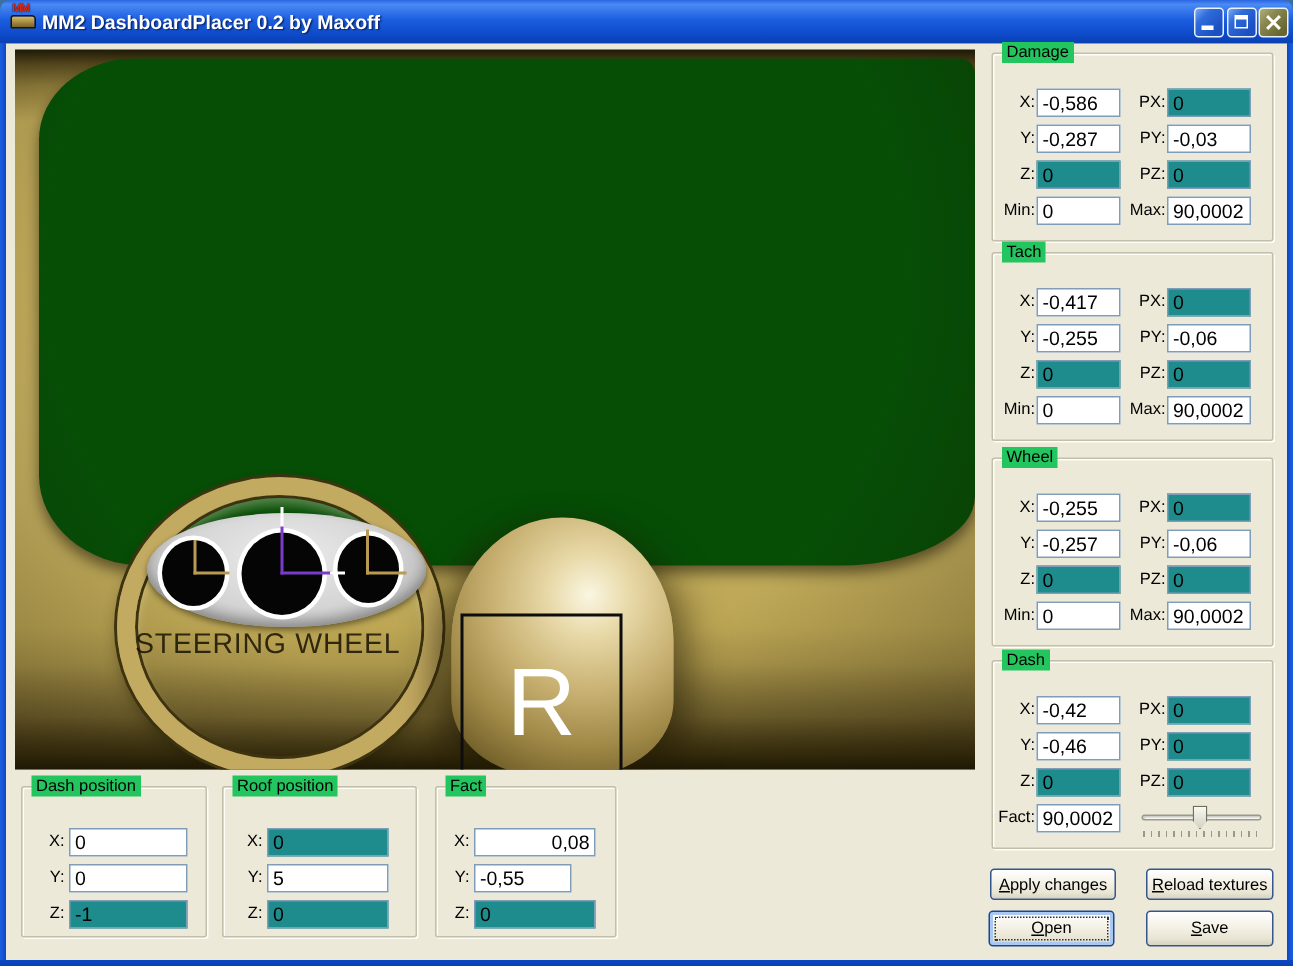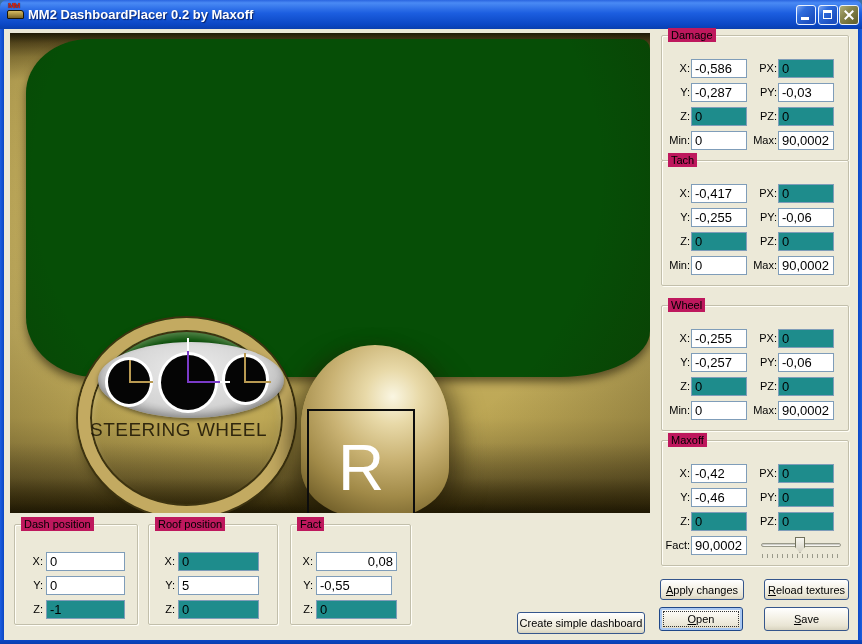--- a/index.html
+++ b/index.html
@@ -52,21 +52,21 @@
     border-radius:74px 74px 60px 60px / 82px 82px 50px 50px;
     background:radial-gradient(circle at 62% 30%, #faf6e2 0%, #e8d9a8 18%, #c9b273 42%, #a18a48 66%, #6f5d28 88%, #4a3c14 100%);
     box-shadow:-12px 8px 22px rgba(35,28,6,.55), 12px 10px 24px rgba(35,28,6,.5);}
   #gear-rect{position:absolute;left:297px;top:376px;width:108px;height:112px;border:2px solid #0d0d0d;
     box-sizing:border-box;display:flex;align-items:center;justify-content:center;}
   #gear-letter{color:#fff;font-size:64px;line-height:64px;font-family:"Liberation Sans",sans-serif;margin-top:6px;}
 
   
   .group{position:absolute;border:1px solid #c2bfab;border-radius:2px;
     box-shadow:inset 1px 1px 0 #fffef7, 1px 1px 0 #fffef7;box-sizing:border-box;}
-  .group .caption{position:absolute;top:-8px;left:6px;background:#be185d;padding:0 3px;font-size:11px;line-height:14px;color:#000;white-space:nowrap;}
+  .group .caption{position:absolute;top:-8px;left:6px;background:#22c55e;padding:0 3px;font-size:11px;line-height:14px;color:#000;white-space:nowrap;}
   .rlabel{position:absolute;font-size:11px;line-height:19px;text-align:right;color:#000;}
   .redit{position:absolute;height:19px;border:1px solid #7F9DB9;background:#fff;font-size:13px;
     font-family:"Liberation Sans",sans-serif;padding:0 3px;box-sizing:border-box;color:#000;outline:none;}
   .teal{background:#1E8C8C;}
   
   .c1l{left:3px;width:25px;} .c1e{left:29px;width:56px;}
   .c2l{left:89px;width:26px;} .c2e{left:116px;width:56px;}
   .r1{top:23px;} .r2{top:47px;} .r3{top:71px;} .r4{top:95px;}
 
   
@@ -151,21 +151,21 @@
     <span class="rlabel c1l r3">Z:</span>
     <input class="redit teal c1e r3" value="0" style="">
     <span class="rlabel c2l r3">PZ:</span>
     <input class="redit teal c2e r3" value="0" style="">
     <span class="rlabel c1l r4">Min:</span>
     <input class="redit c1e r4" value="0" style="">
     <span class="rlabel c2l r4">Max:</span>
     <input class="redit c2e r4" value="90,0002" style="">
   </div>
 
-  <div class="group" style="left:661px;top:160px;width:188px;height:126px;">
+  <div class="group" style="left:661px;top:168px;width:188px;height:126px;">
     <span class="caption">Tach</span>
     <span class="rlabel c1l r1">X:</span>
     <input class="redit c1e r1" value="-0,417" style="">
     <span class="rlabel c2l r1">PX:</span>
     <input class="redit teal c2e r1" value="0" style="">
     <span class="rlabel c1l r2">Y:</span>
     <input class="redit c1e r2" value="-0,255" style="">
     <span class="rlabel c2l r2">PY:</span>
     <input class="redit c2e r2" value="-0,06" style="">
     <span class="rlabel c1l r3">Z:</span>
@@ -192,21 +192,21 @@
     <input class="redit teal c1e r3" value="0" style="">
     <span class="rlabel c2l r3">PZ:</span>
     <input class="redit teal c2e r3" value="0" style="">
     <span class="rlabel c1l r4">Min:</span>
     <input class="redit c1e r4" value="0" style="">
     <span class="rlabel c2l r4">Max:</span>
     <input class="redit c2e r4" value="90,0002" style="">
   </div>
 
   <div class="group" style="left:661px;top:440px;width:188px;height:126px;">
-    <span class="caption">Maxoff</span>
+    <span class="caption">Dash</span>
     <span class="rlabel c1l r1">X:</span>
     <input class="redit c1e r1" value="-0,42" style="">
     <span class="rlabel c2l r1">PX:</span>
     <input class="redit teal c2e r1" value="0" style="">
     <span class="rlabel c1l r2">Y:</span>
     <input class="redit c1e r2" value="-0,46" style="">
     <span class="rlabel c2l r2">PY:</span>
     <input class="redit teal c2e r2" value="0" style="">
     <span class="rlabel c1l r3">Z:</span>
     <input class="redit teal c1e r3" value="0" style="">
@@ -239,24 +239,23 @@
     <input class="redit" style="left: 29px; top: 51px; width: 81px;" value="5">
     <span class="rlabel" style="left:4px;top:75px;width:22px;">Z:</span>
     <input class="redit teal" style="left: 29px; top: 75px; width: 81px;" value="0">
   </div>
 
   <div class="group" style="left:290px;top:524px;width:121px;height:101px;">
     <span class="caption">Fact</span>
     <span class="rlabel" style="left:2px;top:27px;width:20px;">X:</span>
     <input class="redit" style="left: 25px; top: 27px; width: 81px; text-align: right;" value="0,08">
     <span class="rlabel" style="left:2px;top:51px;width:20px;">Y:</span>
-    <input class="redit" style="left: 25px; top: 51px; width: 76px;" value="-0,55">
+    <input class="redit" style="left: 25px; top: 51px; width: 65px;" value="-0,55">
     <span class="rlabel" style="left:2px;top:75px;width:20px;">Z:</span>
     <input class="redit teal" style="left: 25px; top: 75px; width: 81px;" value="0">
   </div>
 
-  <button class="btn" style="left:517px;top:612px;width:128px;height:22px;">Create simple dashboard</button>
   <button class="btn" style="left:660px;top:579px;width:84px;height:21px;"><u>A</u>pply changes</button>
   <button class="btn" style="left:764px;top:579px;width:85px;height:21px;"><u>R</u>eload textures</button>
   <button class="btn focused" style="left:659px;top:607px;width:84px;height:24px;"><u>O</u>pen</button>
   <button class="btn" style="left:764px;top:607px;width:85px;height:24px;"><u>S</u>ave</button>
 
 </div>
 
 </body></html>

